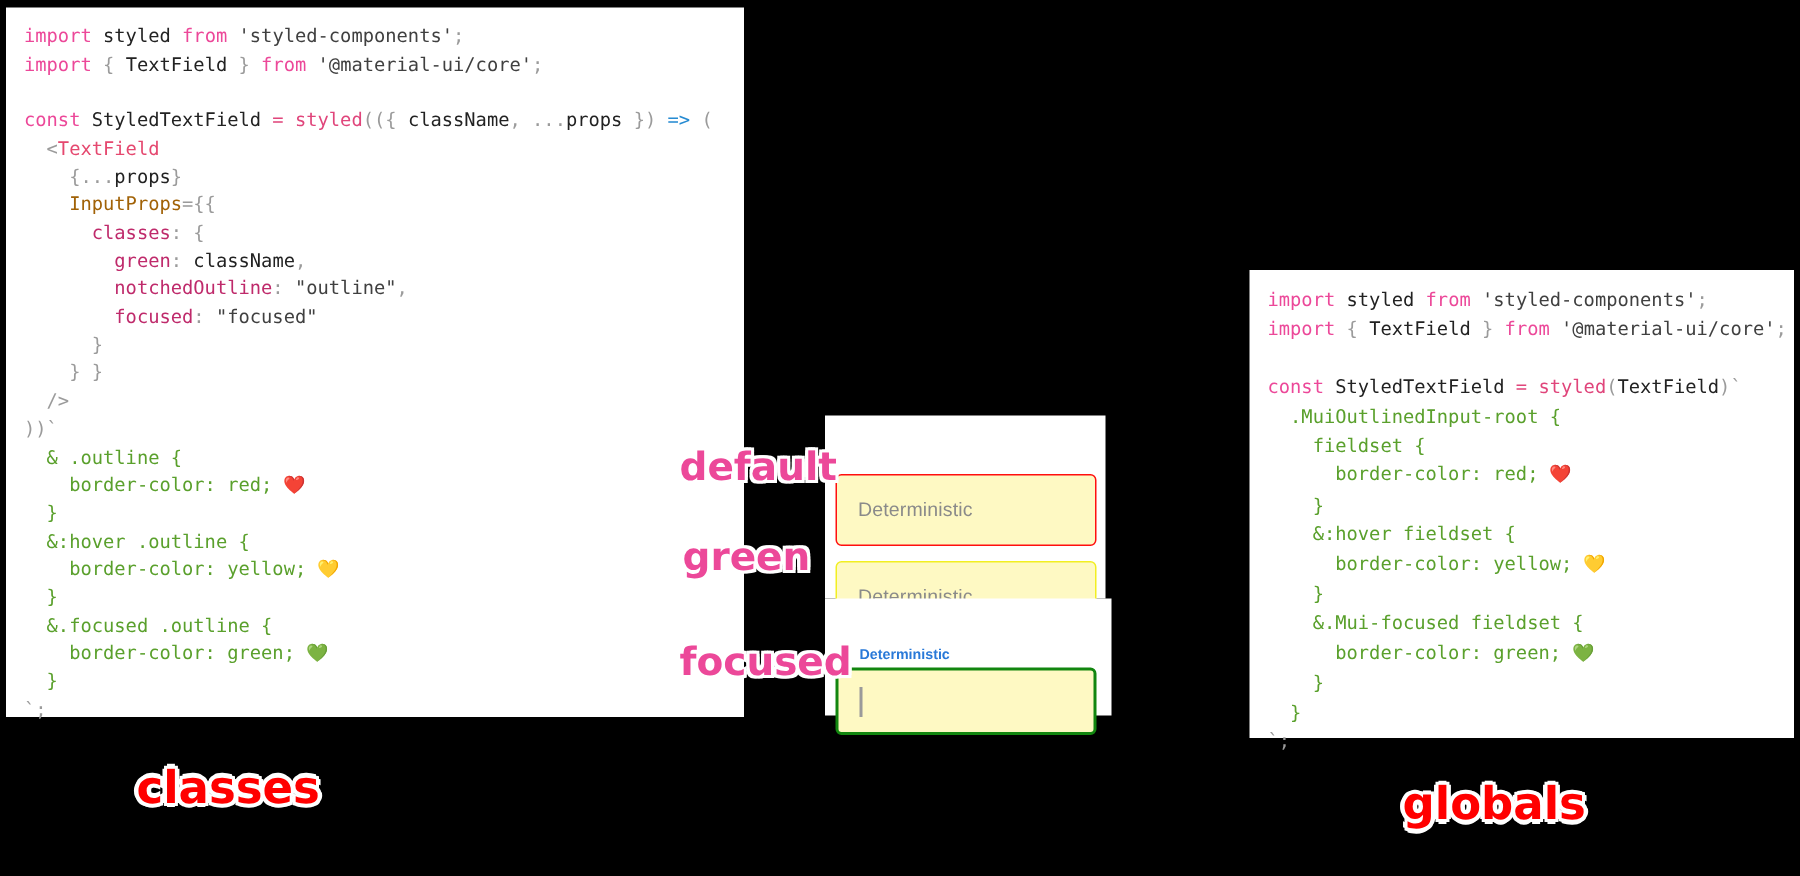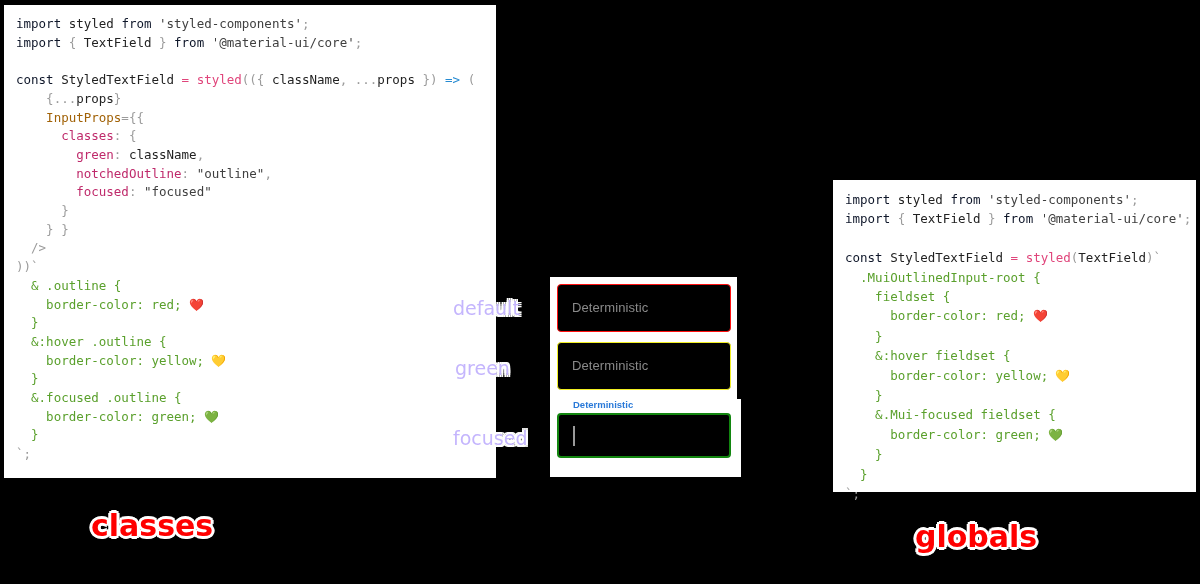--- a/index.html
+++ b/index.html
@@ -41,21 +41,21 @@
     line-height: 18.7px;
     white-space: pre;
     color: #333333;
   }
   #panel-globals .code-line {
     font-size: 12.5px;
     line-height: 19.4px;
   }
 
   
-  .t-kw      { color: #0f172a; }     
+  .t-kw      { color: #ec4899; }     
   .t-plain   { color: #222222; }
   .t-str     { color: #404040; }     
   .t-punct   { color: #9b9b9b; }     
   .t-fn      { color: #e0457b; }     
   .t-prop    { color: #bf2a6b; }     
   .t-attr    { color: #a16207; }     
   .t-tag     { color: #e5486f; }     
   .t-arrow   { color: #268bd2; }
   .t-css     { color: #5aa02c; }
   .emoji     { font-family: "DejaVu Sans", sans-serif; font-size: 12px; }
@@ -74,22 +74,23 @@
   #demo-bottom {
     left: 550px;
     top: 399px;
     width: 191px;
     height: 78px;
   }
 
   .tf {
     position: absolute;
     box-sizing: border-box;
-    background: #000000;
+    background: #fef9c3;
     border-radius: 4px;
+    margin-top: 32px;
   }
   .tf-label {
     position: absolute;
     left: 14px;
     top: 15px;
     font-family: "Liberation Sans", sans-serif;
     font-size: 13px;
     color: #8a8a8a;
     letter-spacing: .1px;
   }
@@ -133,23 +134,23 @@
     top: 11px;
     width: 2px;
     height: 20px;
     background: #9a9a9a;
   }
 
   
   .state-label {
     position: absolute;
     font-family: "DejaVu Sans", sans-serif;
-    font-weight: normal;
-    font-size: 19px;
-    color: #c4b5fd;
+    font-weight: bold;
+    font-size: 26px;
+    color: #ec4899;
     text-shadow:
       -2px -2px 0 #fff,  2px -2px 0 #fff,
       -2px  2px 0 #fff,  2px  2px 0 #fff,
        0px -2px 0 #fff,  0px  2px 0 #fff,
       -2px  0px 0 #fff,  2px  0px 0 #fff;
     white-space: nowrap;
   }
   #label-default { left: 453px; top: 297px; }
   #label-hover   { left: 455px; top: 357px; }
   #label-focused { left: 453px; top: 427px; }
@@ -161,31 +162,32 @@
     font-size: 30px;
     color: #ff0000;
     text-shadow:
       -2px -2px 0 #fff,  2px -2px 0 #fff,
       -2px  2px 0 #fff,  2px  2px 0 #fff,
        0px -3px 0 #fff,  0px  3px 0 #fff,
       -3px  0px 0 #fff,  3px  0px 0 #fff;
     white-space: nowrap;
   }
   #label-classes { left: 91px; top: 508px; }
-  #label-globals { left: 915px; top: 519px; }
+  #label-globals { left: 935px; top: 519px; }
 </style>
 </head>
 <body>
 
 <div class="code-panel" id="panel-classes">
   <div>
       <div class="code-line"><span class="t-kw">import </span><span class="t-plain">styled </span><span class="t-kw">from </span><span class="t-str">'styled-components'</span><span class="t-punct">;</span></div>
       <div class="code-line"><span class="t-kw">import </span><span class="t-punct">{ </span><span class="t-plain">TextField</span><span class="t-punct"> } </span><span class="t-kw">from </span><span class="t-str">'@material-ui/core'</span><span class="t-punct">;</span></div>
       <div class="code-line">&nbsp;</div>
       <div class="code-line"><span class="t-kw">const </span><span class="t-plain">StyledTextField </span><span class="t-fn">= </span><span class="t-fn">styled</span><span class="t-punct">((</span><span class="t-punct">{ </span><span class="t-plain">className</span><span class="t-punct">, </span><span class="t-punct">...</span><span class="t-plain">props</span><span class="t-punct"> }) </span><span class="t-arrow">=&gt; </span><span class="t-punct">(</span></div>
+      <div class="code-line"><span class="t-punct">  &lt;</span><span class="t-tag">TextField</span></div>
       <div class="code-line"><span class="t-punct">    {</span><span class="t-punct">...</span><span class="t-plain">props</span><span class="t-punct">}</span></div>
       <div class="code-line"><span class="t-attr">    InputProps</span><span class="t-punct">={{</span></div>
       <div class="code-line"><span class="t-prop">      classes</span><span class="t-punct">: {</span></div>
       <div class="code-line"><span class="t-prop">        green</span><span class="t-punct">: </span><span class="t-plain">className</span><span class="t-punct">,</span></div>
       <div class="code-line"><span class="t-prop">        notchedOutline</span><span class="t-punct">: </span><span class="t-str">"outline"</span><span class="t-punct">,</span></div>
       <div class="code-line"><span class="t-prop">        focused</span><span class="t-punct">: </span><span class="t-str">"focused"</span></div>
       <div class="code-line"><span class="t-punct">      }</span></div>
       <div class="code-line"><span class="t-punct">    } }</span></div>
       <div class="code-line"><span class="t-punct">  /&gt;</span></div>
       <div class="code-line"><span class="t-punct">))`</span></div>

